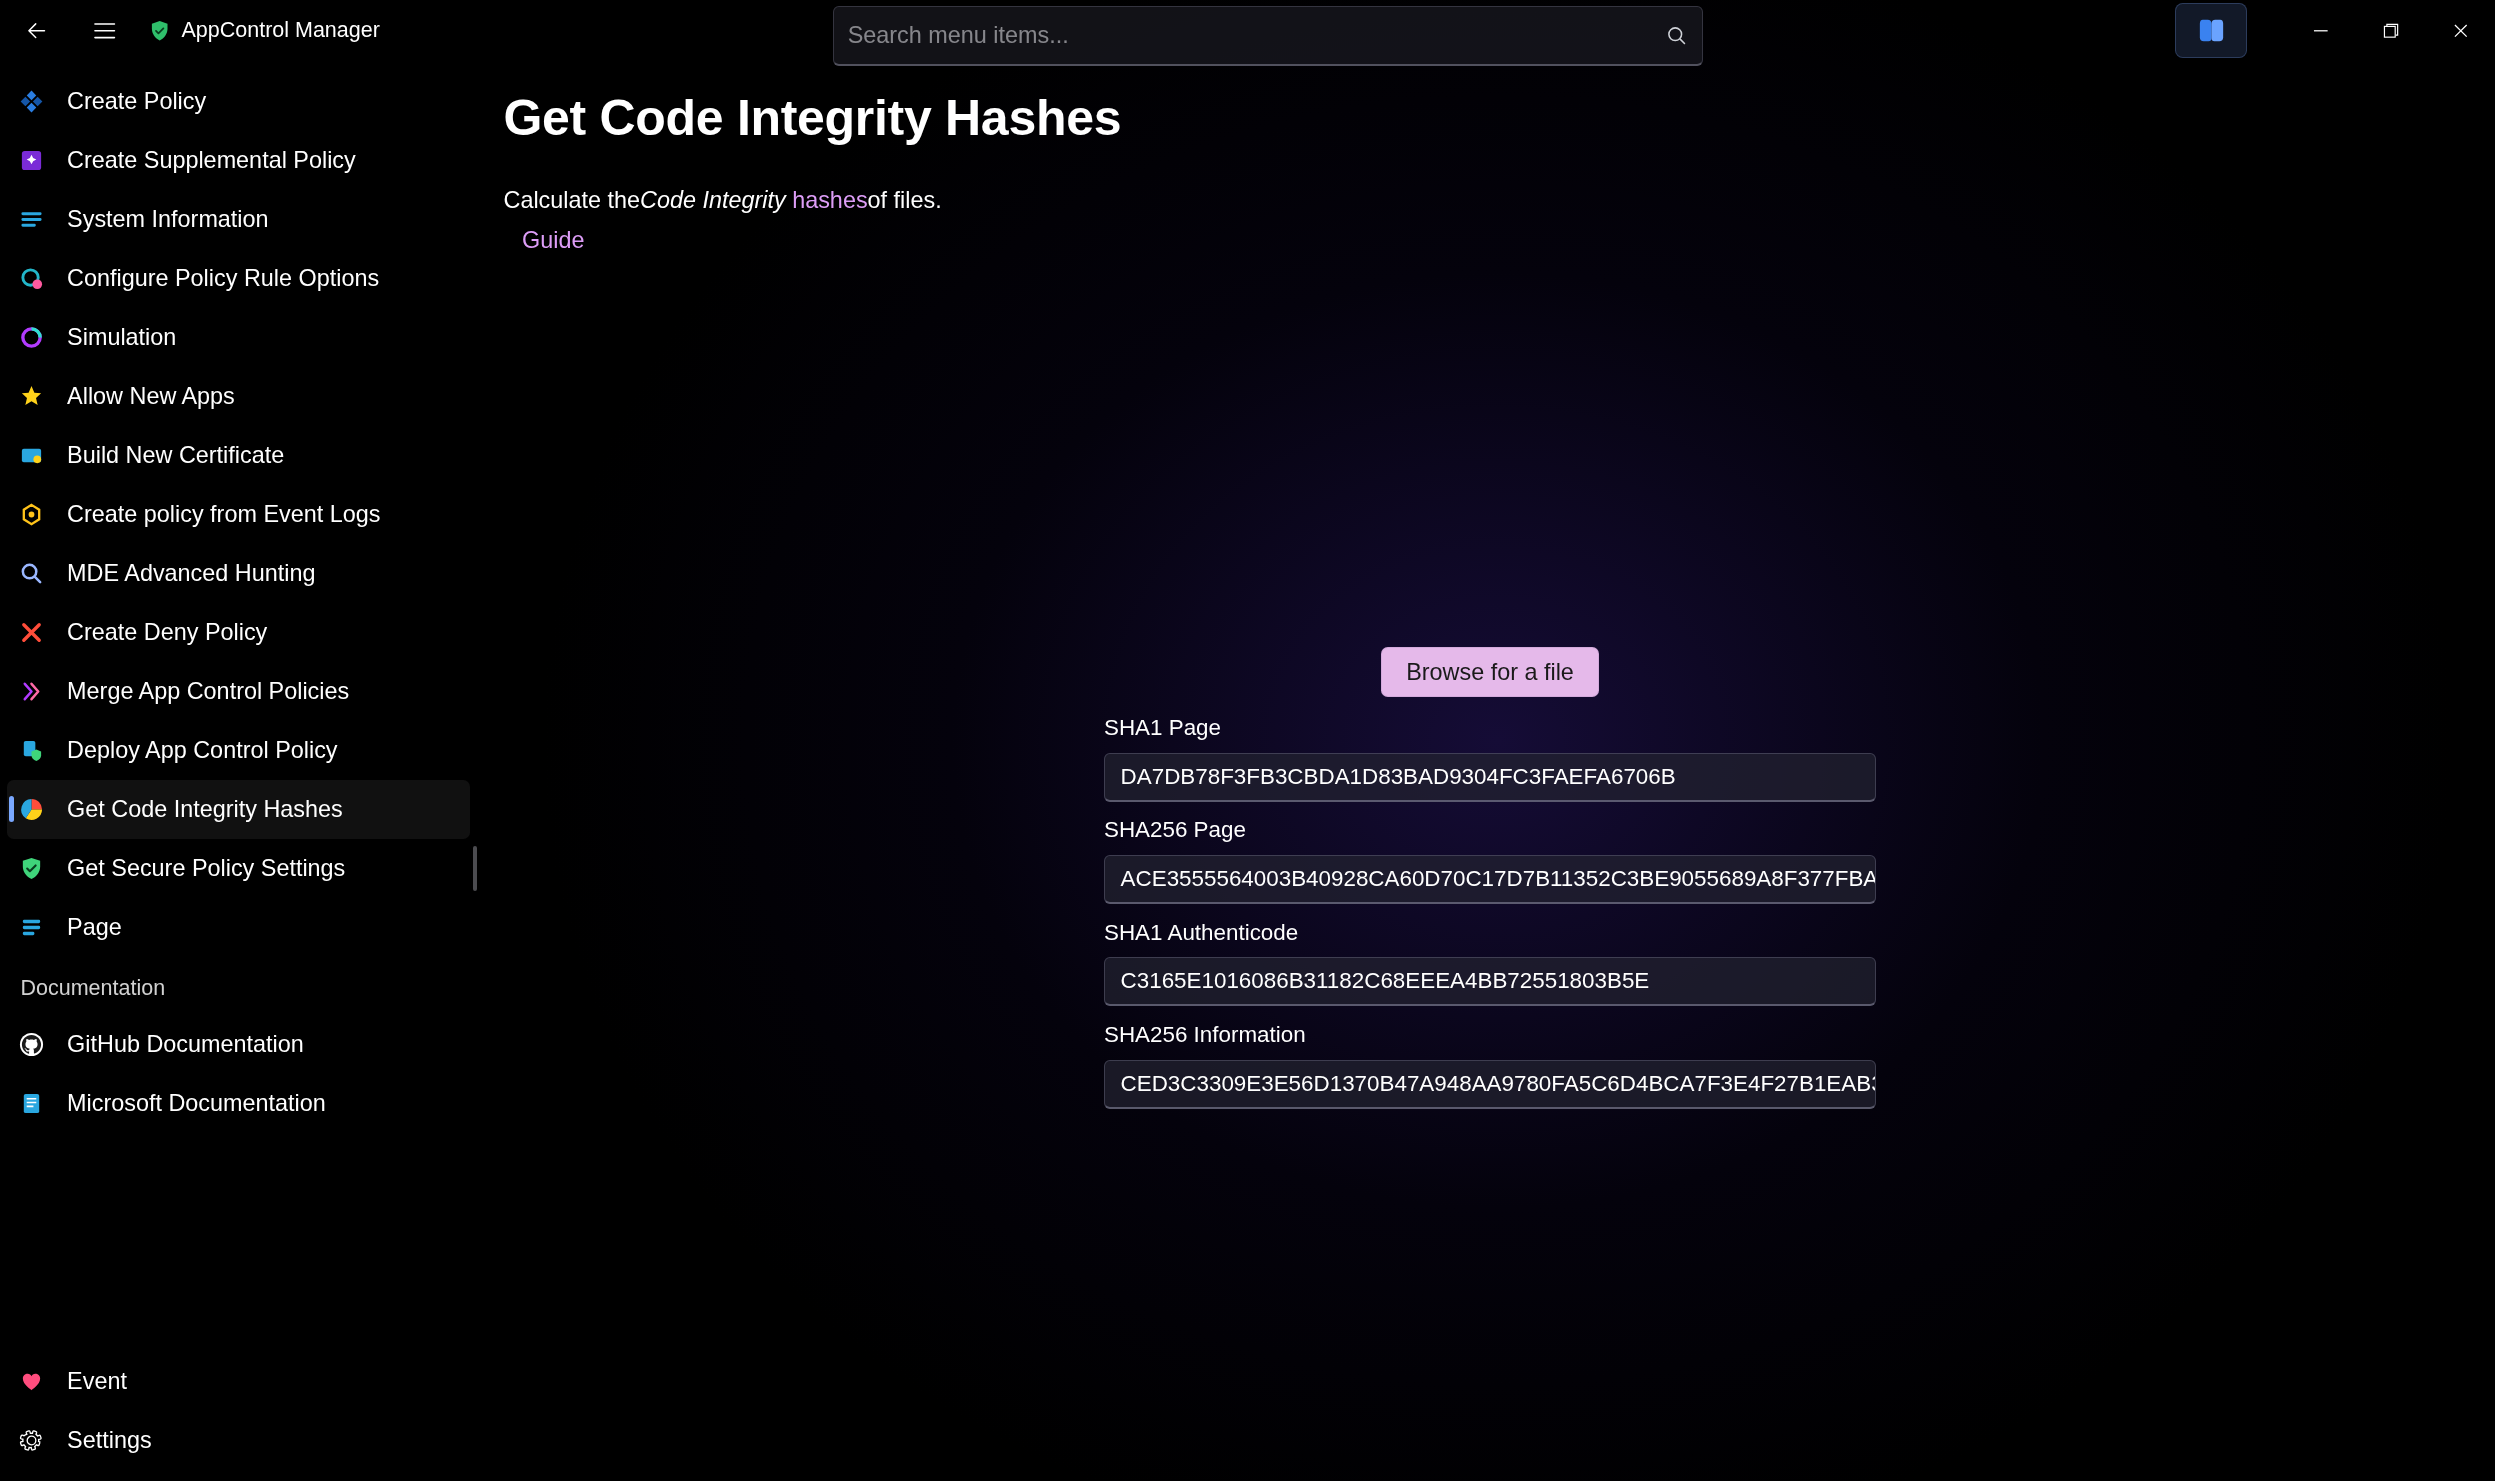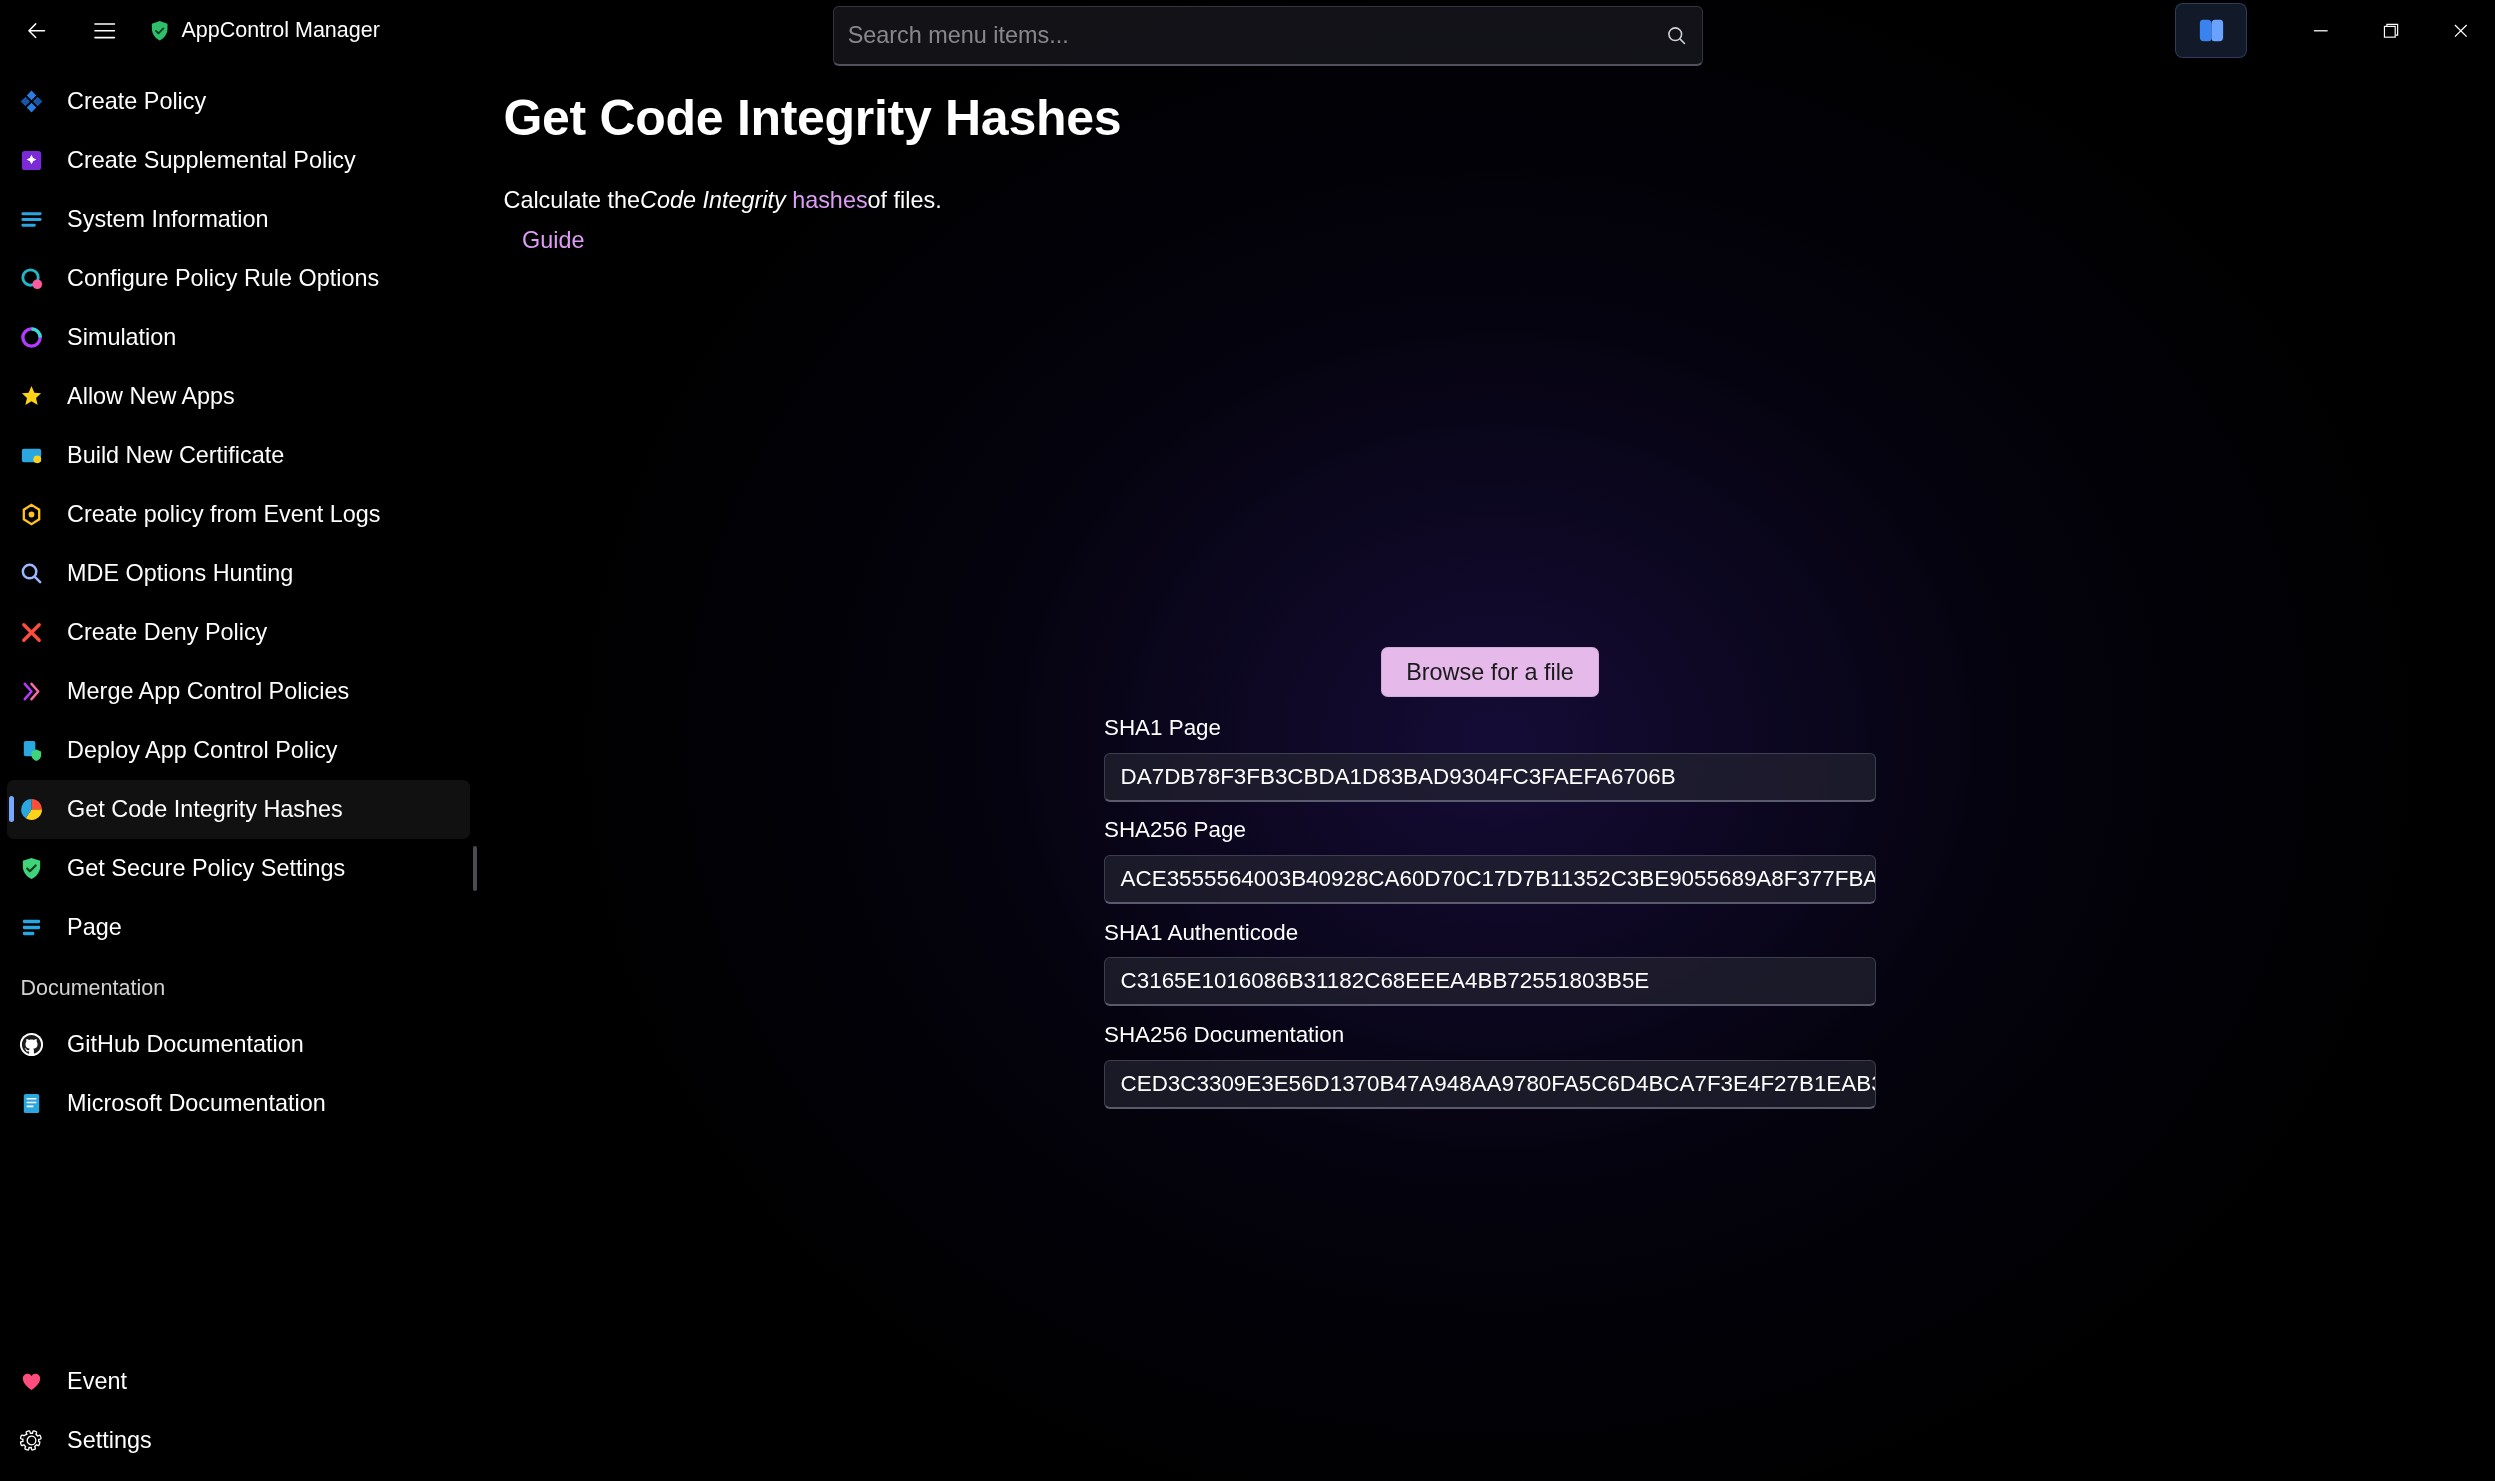--- a/index.html
+++ b/index.html
@@ -279,21 +279,21 @@
             </span>
             <span class="nav-label">Create policy from Event Logs</span>
           </div>
           <div class="nav-item">
             <span class="nav-icon">
               <svg width="25" height="25" viewBox="0 0 26 26">
                 <circle cx="11" cy="11" r="7" fill="none" stroke="#9ab7ff" stroke-width="2.6"></circle>
                 <path d="M22 22l-5.5-5.5" stroke="#9ab7ff" stroke-width="2.6" stroke-linecap="round"></path>
               </svg>
             </span>
-            <span class="nav-label">MDE Options Hunting</span>
+            <span class="nav-label">MDE Advanced Hunting</span>
           </div>
           <div class="nav-item">
             <span class="nav-icon">
               <svg width="25" height="25" viewBox="0 0 26 26">
                 <path d="M5 5l16 16M21 5L5 21" stroke="#ff4d3a" stroke-width="3.5" stroke-linecap="round"></path>
               </svg>
             </span>
             <span class="nav-label">Create Deny Policy</span>
           </div>
           <div class="nav-item">
@@ -397,20 +397,20 @@
 
       <div class="center-area">
         <button class="browse-btn">Browse for a file</button>
         <div class="fieldset" id="fieldset">
             <div class="fld-label first">SHA1 Page</div>
             <div class="hash-input">DA7DB78F3FB3CBDA1D83BAD9304FC3FAEFA6706B</div>
             <div class="fld-label">SHA256 Page</div>
             <div class="hash-input">ACE3555564003B40928CA60D70C17D7B11352C3BE9055689A8F377FBADBB463E</div>
             <div class="fld-label">SHA1 Authenticode</div>
             <div class="hash-input">C3165E1016086B31182C68EEEA4BB72551803B5E</div>
-            <div class="fld-label">SHA256 Documentation</div>
+            <div class="fld-label">SHA256 Information</div>
             <div class="hash-input">CED3C3309E3E56D1370B47A948AA9780FA5C6D4BCA7F3E4F27B1EAB3CEDB35E9</div>
           </div>
       </div>
     </div>
   </div>
 </div>
 
 
 </body></html>

